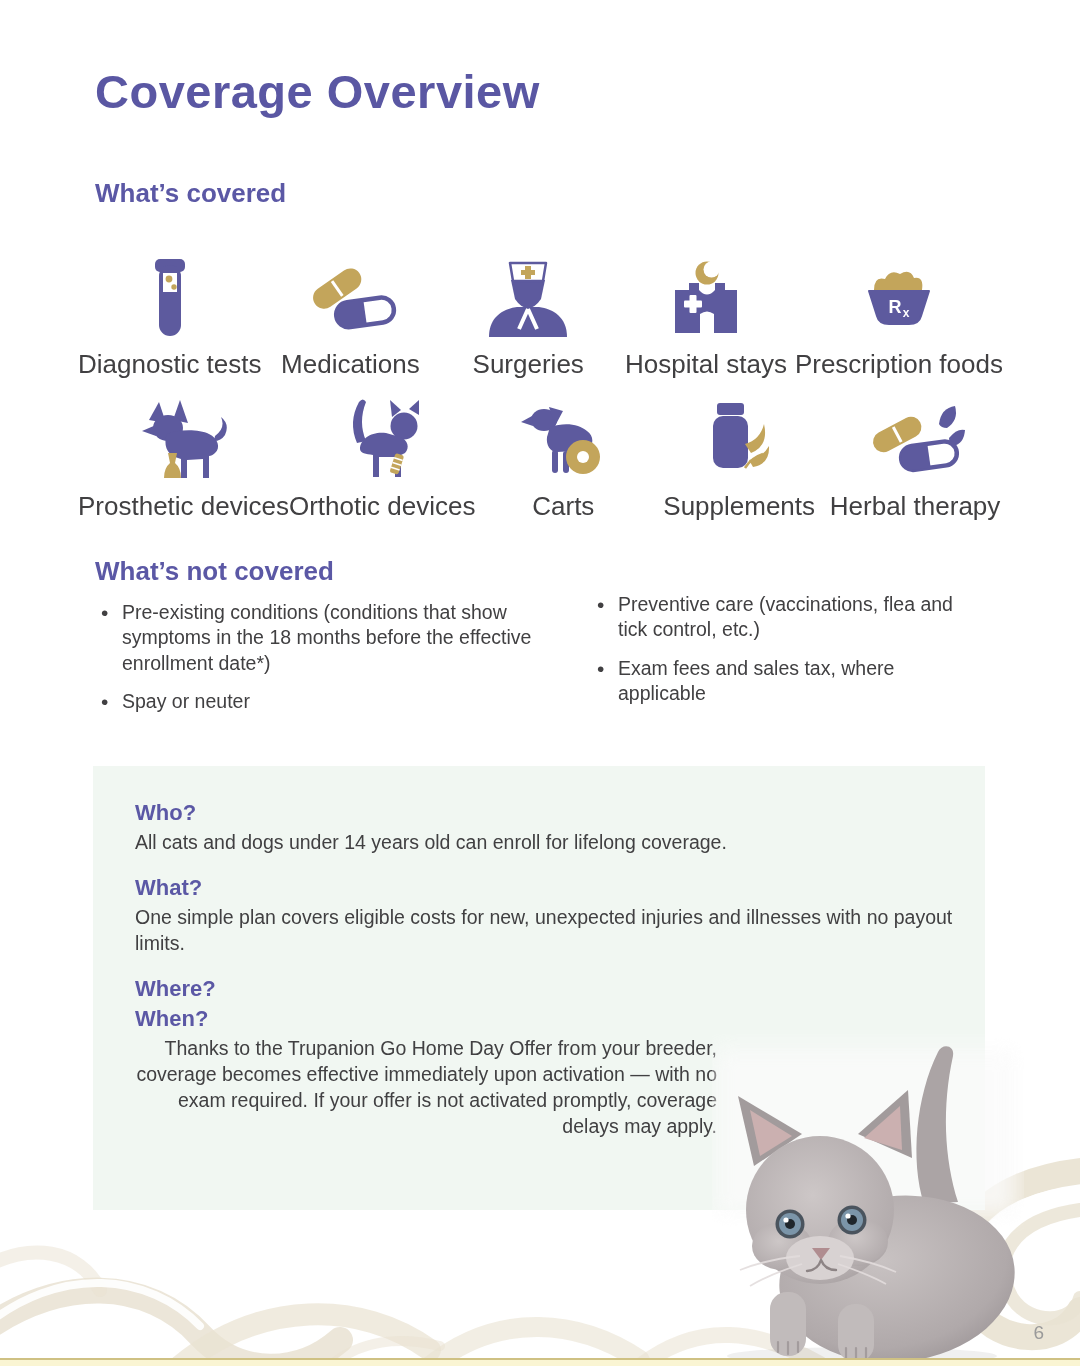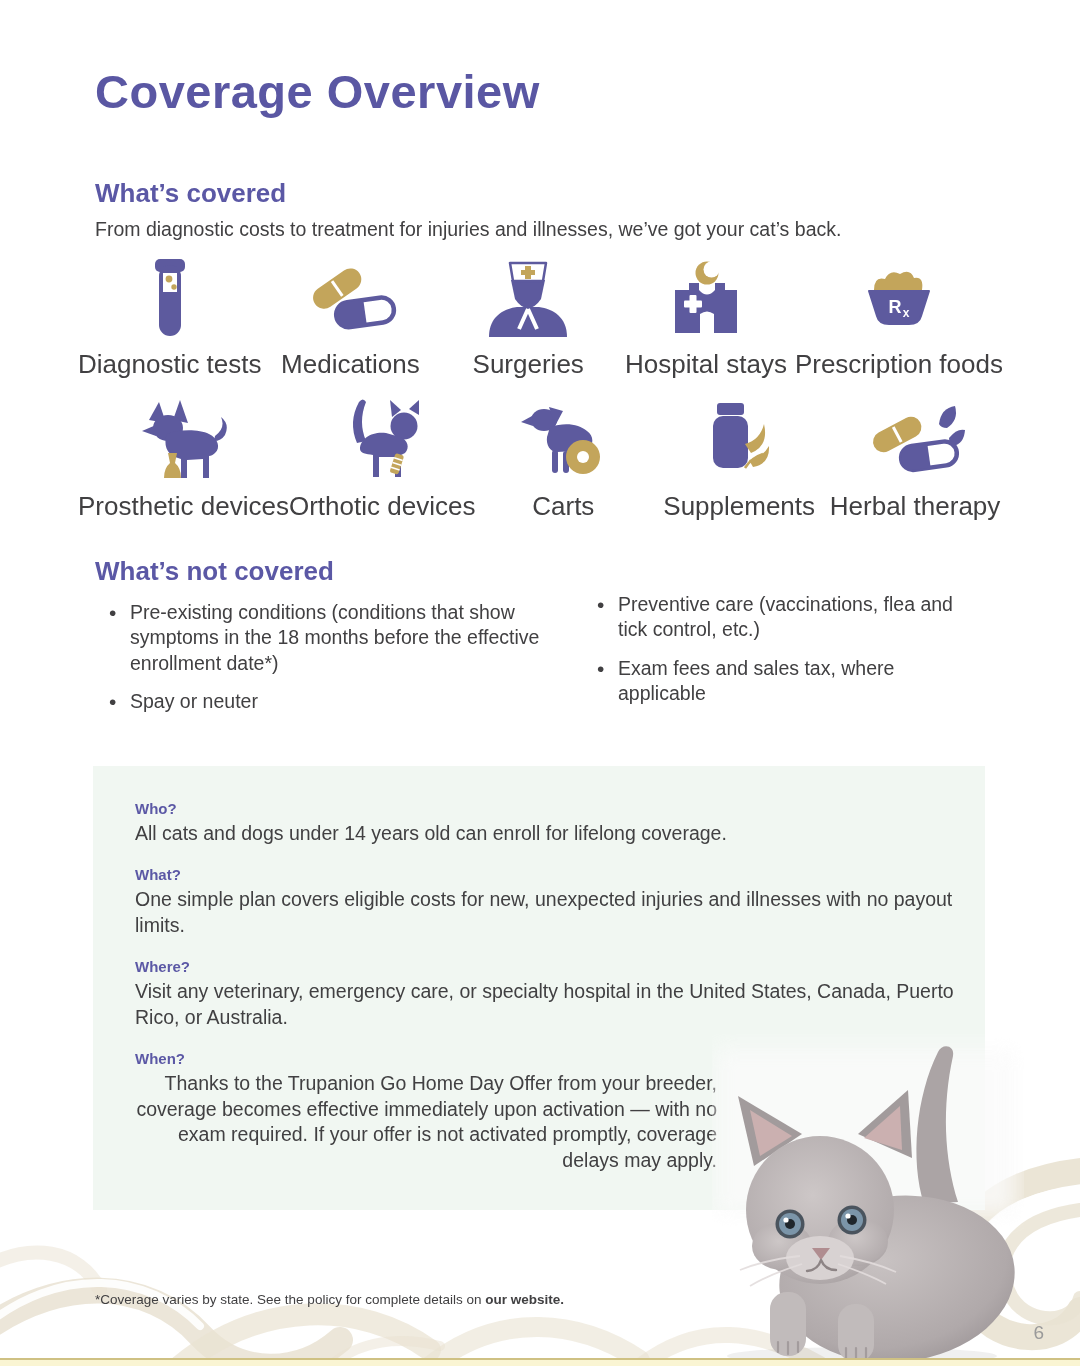--- a/index.html
+++ b/index.html
@@ -13,27 +13,27 @@
   .subtitle{position:absolute;left:95px;top:218px;font-size:19.5px;margin:0;}
 
   .icon-row{position:absolute;left:78px;width:925px;display:grid;grid-template-columns:repeat(5,1fr);}
   #icon-row-1{top:256px;}
   #icon-row-2{top:398px;}
   .cell{display:flex;flex-direction:column;align-items:center;}
   .icon-holder{height:84px;display:flex;align-items:center;justify-content:center;}
   .icon-label{margin-top:9px;font-size:26px;white-space:nowrap;color:#414042;}
 
   .bullets{position:absolute;margin:0;padding:0;list-style:none;font-size:19.5px;line-height:1.3;}
-  #bullets-left{left:108px;top:600px;width:452px;}
+  #bullets-left{left:100px;top:600px;width:452px;}
   #bullets-right{left:596px;top:592px;width:378px;}
   .bullets li{position:relative;padding-left:22px;margin-bottom:13px;}
   .bullets li::before{content:"•";position:absolute;left:1px;top:-1px;font-size:21px;color:#414042;}
 
   .info-box{position:absolute;left:93px;top:766px;width:892px;height:444px;background:#f1f7f2;box-sizing:border-box;padding:34px 0 0 42px;z-index:2;}
-  .qa h3{margin:0 0 4px 0;font-size:15px;font-weight:800;color:#5b58a5;}
+  .qa h3{margin:0 0 4px 0;font-size:22px;font-weight:800;color:#5b58a5;}
   .qa p{margin:0 0 19px 0;font-size:19.5px;line-height:1.33;max-width:820px;}
   .qa.when p{max-width:582px;text-align:right;}
 
   .swirls{position:absolute;left:0;top:1150px;z-index:1;}
   .kitten{position:absolute;left:712px;top:1034px;z-index:3;}
 
   .footnote{position:absolute;left:95px;top:1292px;font-size:13.5px;z-index:4;margin:0;}
   .footnote b{font-weight:700;}
   .page-number{position:absolute;right:36px;top:1322px;font-size:19px;color:#9a9a9a;z-index:4;}
   .bottom-bar{position:absolute;left:0;bottom:0;width:1080px;height:8px;z-index:5;
@@ -42,21 +42,20 @@
   .ic{display:block;}
 </style>
 </head>
 <body>
 
 <div class="page">
 
   <h1 class="page-title">Coverage Overview</h1>
 
   <h2 class="section-heading" id="covered-heading">What’s covered</h2>
-  <p class="subtitle">From diagnostic costs to treatment for injuries and illnesses, we’ve got your cat’s back.</p>
 
   <div class="icon-row" id="icon-row-1">
     <div class="cell">
       <div class="icon-holder">
         <svg class="ic" width="48" height="80" viewBox="0 0 48 80">
           <rect x="9" y="1" width="30" height="13" rx="5" fill="#5d5a9e"></rect>
           <rect x="13" y="7" width="22" height="71" rx="11" fill="#5d5a9e"></rect>
           <rect x="17" y="15" width="14" height="19" fill="#ffffff"></rect>
           <circle cx="23" cy="21" r="3.4" fill="#c3a55b"></circle>
           <circle cx="28" cy="29" r="2.7" fill="#c3a55b"></circle>
@@ -230,21 +229,20 @@
     <div class="qa">
       <h3>Who?</h3>
       <p>All cats and dogs under 14 years old can enroll for lifelong coverage.</p>
     </div>
     <div class="qa">
       <h3>What?</h3>
       <p>One simple plan covers eligible costs for new, unexpected injuries and illnesses with no payout limits.</p>
     </div>
     <div class="qa">
       <h3>Where?</h3>
-      <p>Visit any veterinary, emergency care, or specialty hospital in the United States, Canada, Puerto Rico, or Australia.</p>
     </div>
     <div class="qa when">
       <h3>When?</h3>
       <p>Thanks to the Trupanion Go Home Day Offer from your breeder, coverage becomes effective immediately upon activation — with no exam required. If your offer is not activated promptly, coverage delays may apply.</p>
     </div>
   </div>
 
   <svg class="kitten" width="312" height="330" viewBox="0 0 312 330">
     <defs>
       <radialGradient id="furG" cx="45%" cy="38%" r="75%">
@@ -290,19 +288,18 @@
       <path d="M90,230 Q58,240 38,252"></path>
       <path d="M128,222 Q162,228 184,238"></path>
       <path d="M126,230 Q156,240 174,250"></path>
     </g>
     <rect x="58" y="258" width="36" height="64" rx="17" fill="#c1bbbb"></rect>
     <rect x="126" y="270" width="36" height="58" rx="17" fill="#c1bbbb"></rect>
     <path d="M66,318 v-10 M76,320 v-12 M86,318 v-10" stroke="#a39c9d" stroke-width="2.2" stroke-linecap="round"></path>
     <path d="M134,324 v-10 M144,326 v-12 M154,324 v-10" stroke="#a39c9d" stroke-width="2.2" stroke-linecap="round"></path>
   </svg>
 
-  <p class="footnote"><span>*Coverage varies by state. See the policy for complete details on </span><b>our website.</b></p>
 
   <div class="page-number">6</div>
 
   <div class="bottom-bar"></div>
 
 </div>
 
 </body></html>

